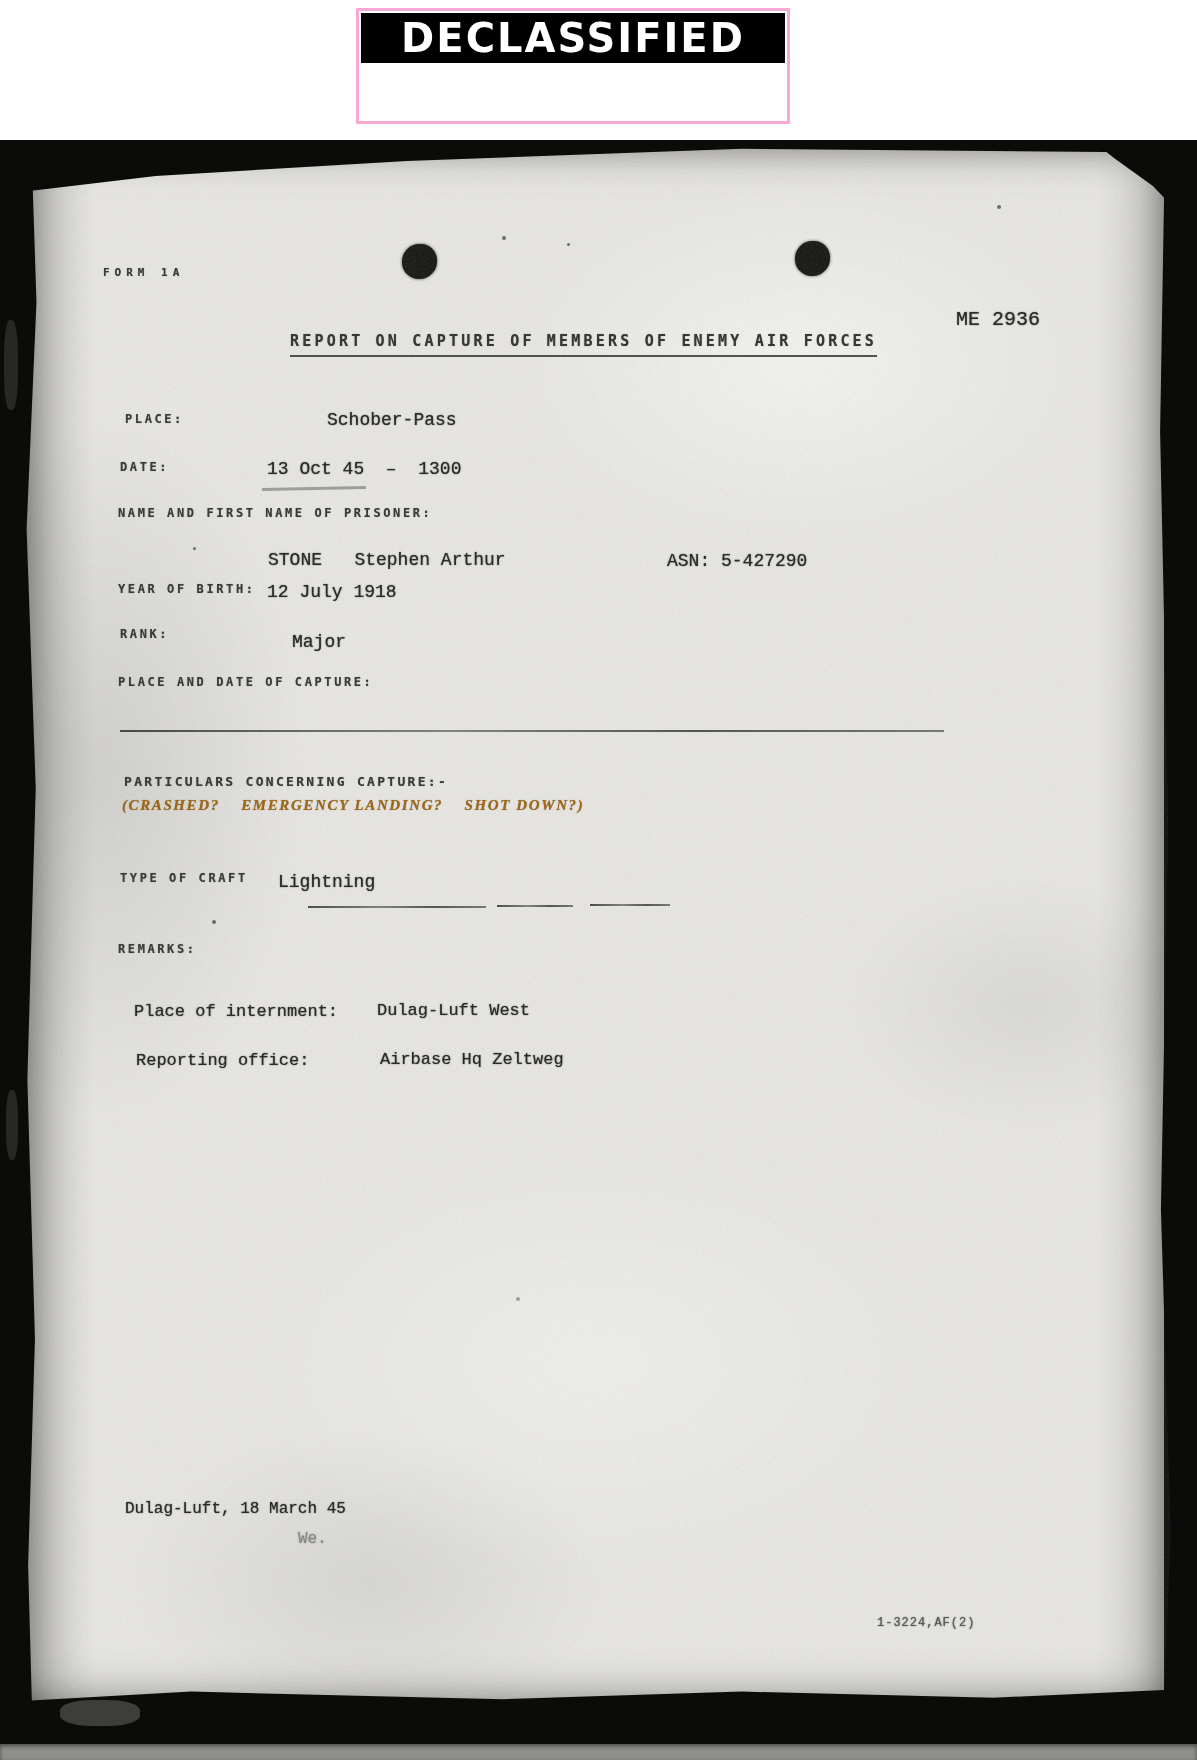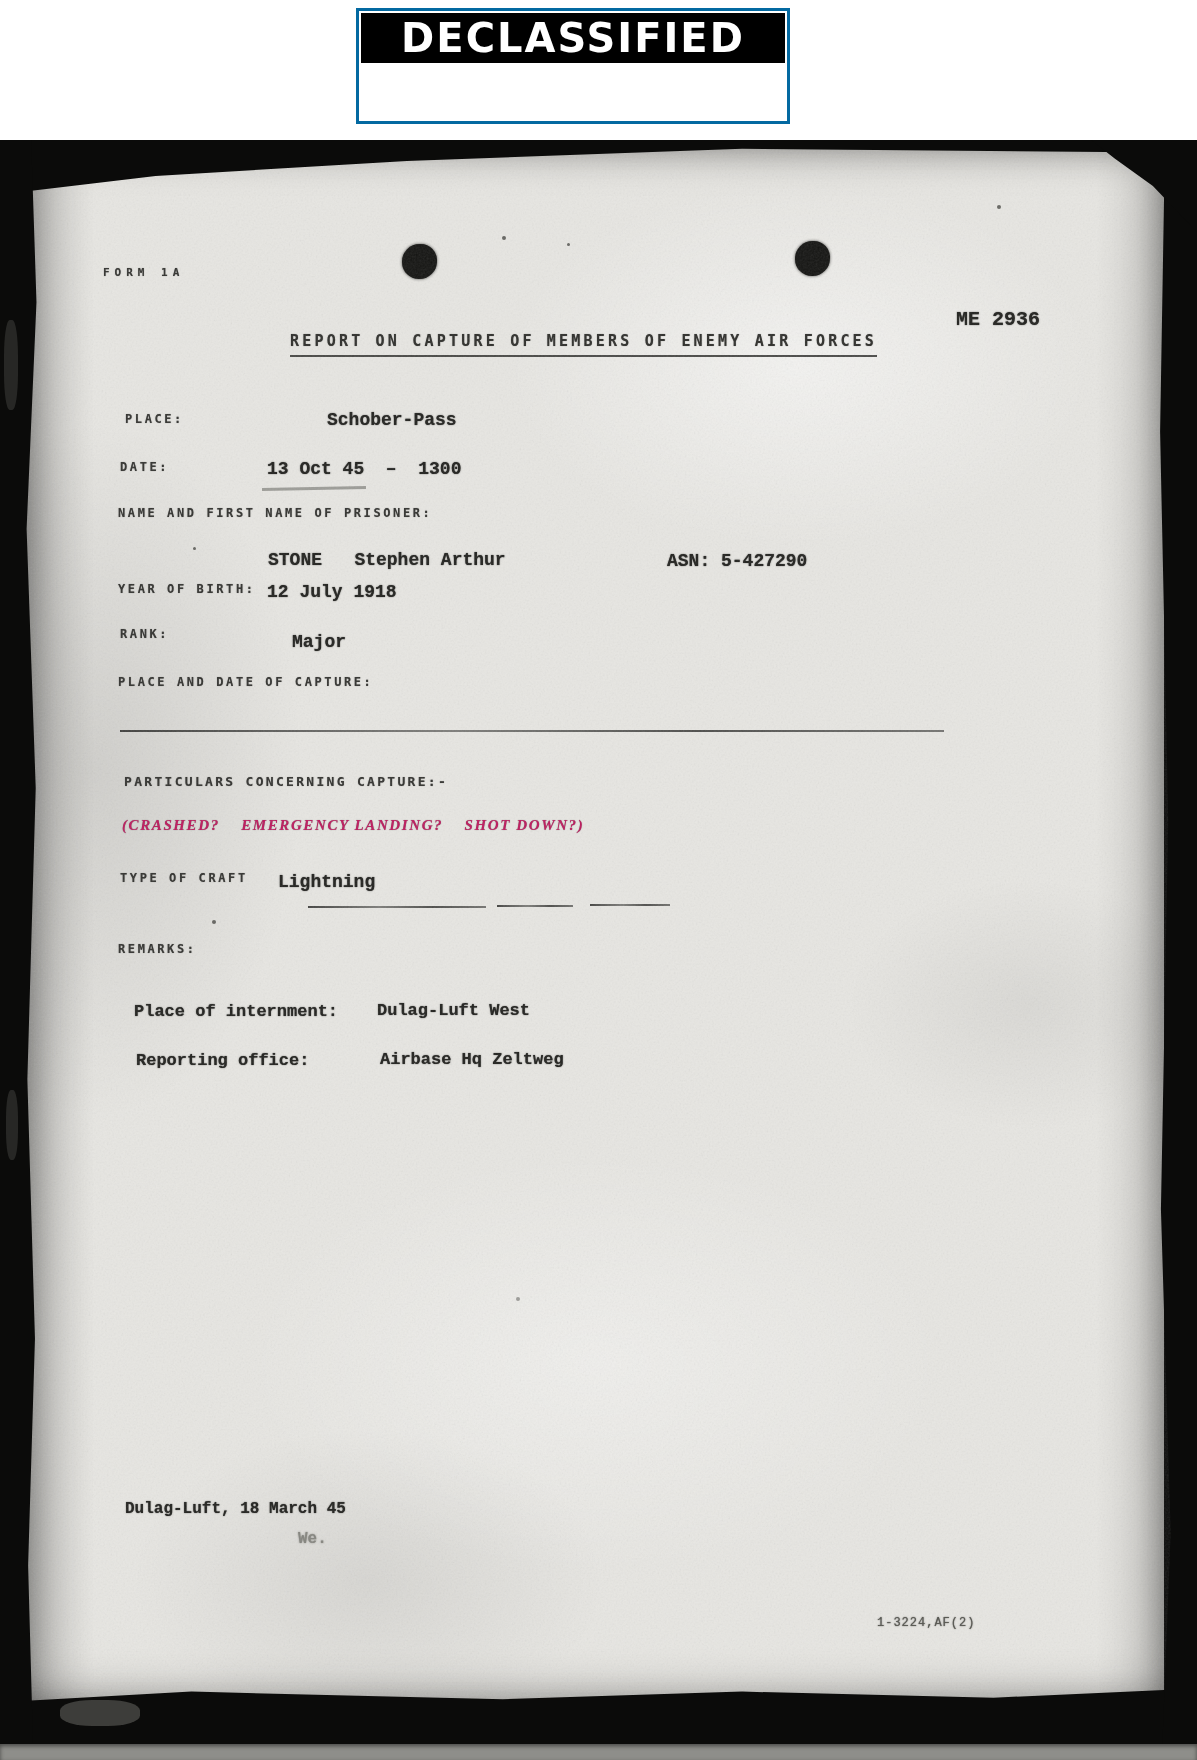--- a/index.html
+++ b/index.html
@@ -1,20 +1,20 @@
 <!DOCTYPE html>
 <html><head>
 <meta charset="utf-8">
 <style>
   html,body{margin:0;padding:0;background:#ffffff;}
   #page{position:relative;width:1197px;height:1760px;margin:0 auto;overflow:hidden;background:#ffffff;
         font-family:"Liberation Sans",sans-serif;}
 
   
-  .stamp-box{position:absolute;left:356px;top:8px;width:434px;height:116px;border:3px solid #0369a1;
+  .stamp-box{position:absolute;left:356px;top:8px;width:434px;height:116px;border:3px solid #f9a8d4;
              background:#ffffff;box-sizing:border-box;}
   .stamp-bar{height:50px;margin:2px 2px 0 2px;background:#000000;color:#ffffff;text-align:center;
              font-family:"DejaVu Sans",sans-serif;font-weight:bold;font-size:40px;line-height:50px;
              letter-spacing:2px;}
   .stamp-line{text-align:center;font-family:"DejaVu Sans",sans-serif;font-size:25px;line-height:29px;
               color:#0a0a0a;white-space:pre;}
   .stamp-line b{font-weight:bold;}
   .stamp-line .gap{display:inline-block;width:14px;}
 
   
@@ -51,25 +51,25 @@
   .grain{position:absolute;left:0;top:140px;width:1197px;height:1620px;opacity:.13;pointer-events:none;}
 
   
   .punch{position:absolute;width:35px;height:35px;background:#141412;border-radius:50% 46% 50% 48%;
          box-shadow:0 0 3px rgba(20,20,18,.8);}
 
   
   .lbl{position:absolute;font-family:"DejaVu Sans Mono",monospace;font-weight:bold;font-size:12px;
        letter-spacing:2.6px;color:#32322f;white-space:pre;text-shadow:0 0 1px rgba(50,50,47,.55);}
   
-  .typed{position:absolute;font-family:"Liberation Mono","DejaVu Sans Mono",monospace;font-weight:bold;
+  .typed{position:absolute;font-family:"Liberation Mono","DejaVu Sans Mono",monospace;font-weight:normal;
          font-size:18px;color:#21211e;white-space:pre;text-shadow:0 0 1.3px rgba(33,33,30,.85);}
   .typed-sm{font-size:16px;}
   .hint{position:absolute;font-family:"Liberation Serif",serif;font-style:italic;font-weight:bold;
-        font-size:15px;letter-spacing:1.6px;color:#be185d;white-space:pre;text-shadow:0 0 1px rgba(45,45,42,.6);margin-top:20px;}
+        font-size:15px;letter-spacing:1.6px;color:#a16207;white-space:pre;text-shadow:0 0 1px rgba(45,45,42,.6);}
   .doc-title{position:absolute;font-family:"DejaVu Sans Mono",monospace;font-weight:bold;font-size:15px;
         letter-spacing:3.2px;color:#2e2e2b;white-space:pre;border-bottom:2px solid rgba(46,46,43,.85);
         padding-bottom:5px;text-shadow:0 0 1px rgba(46,46,43,.6);}
   .rule{position:absolute;height:2px;background:linear-gradient(90deg,rgba(40,40,38,.85),rgba(40,40,38,.55) 40%,rgba(40,40,38,.8) 70%,rgba(40,40,38,.6));}
   .speck{position:absolute;background:#3a3a36;border-radius:50%;opacity:.75;}
   .faint{color:#85857f;text-shadow:0 0 2px rgba(120,120,115,.8);}
   .bottom-gray{position:absolute;left:0;top:1744px;width:1197px;height:16px;background:#8e8e8a;
         box-shadow:inset 0 2px 4px rgba(0,0,0,.5);}
 </style>
 </head>

